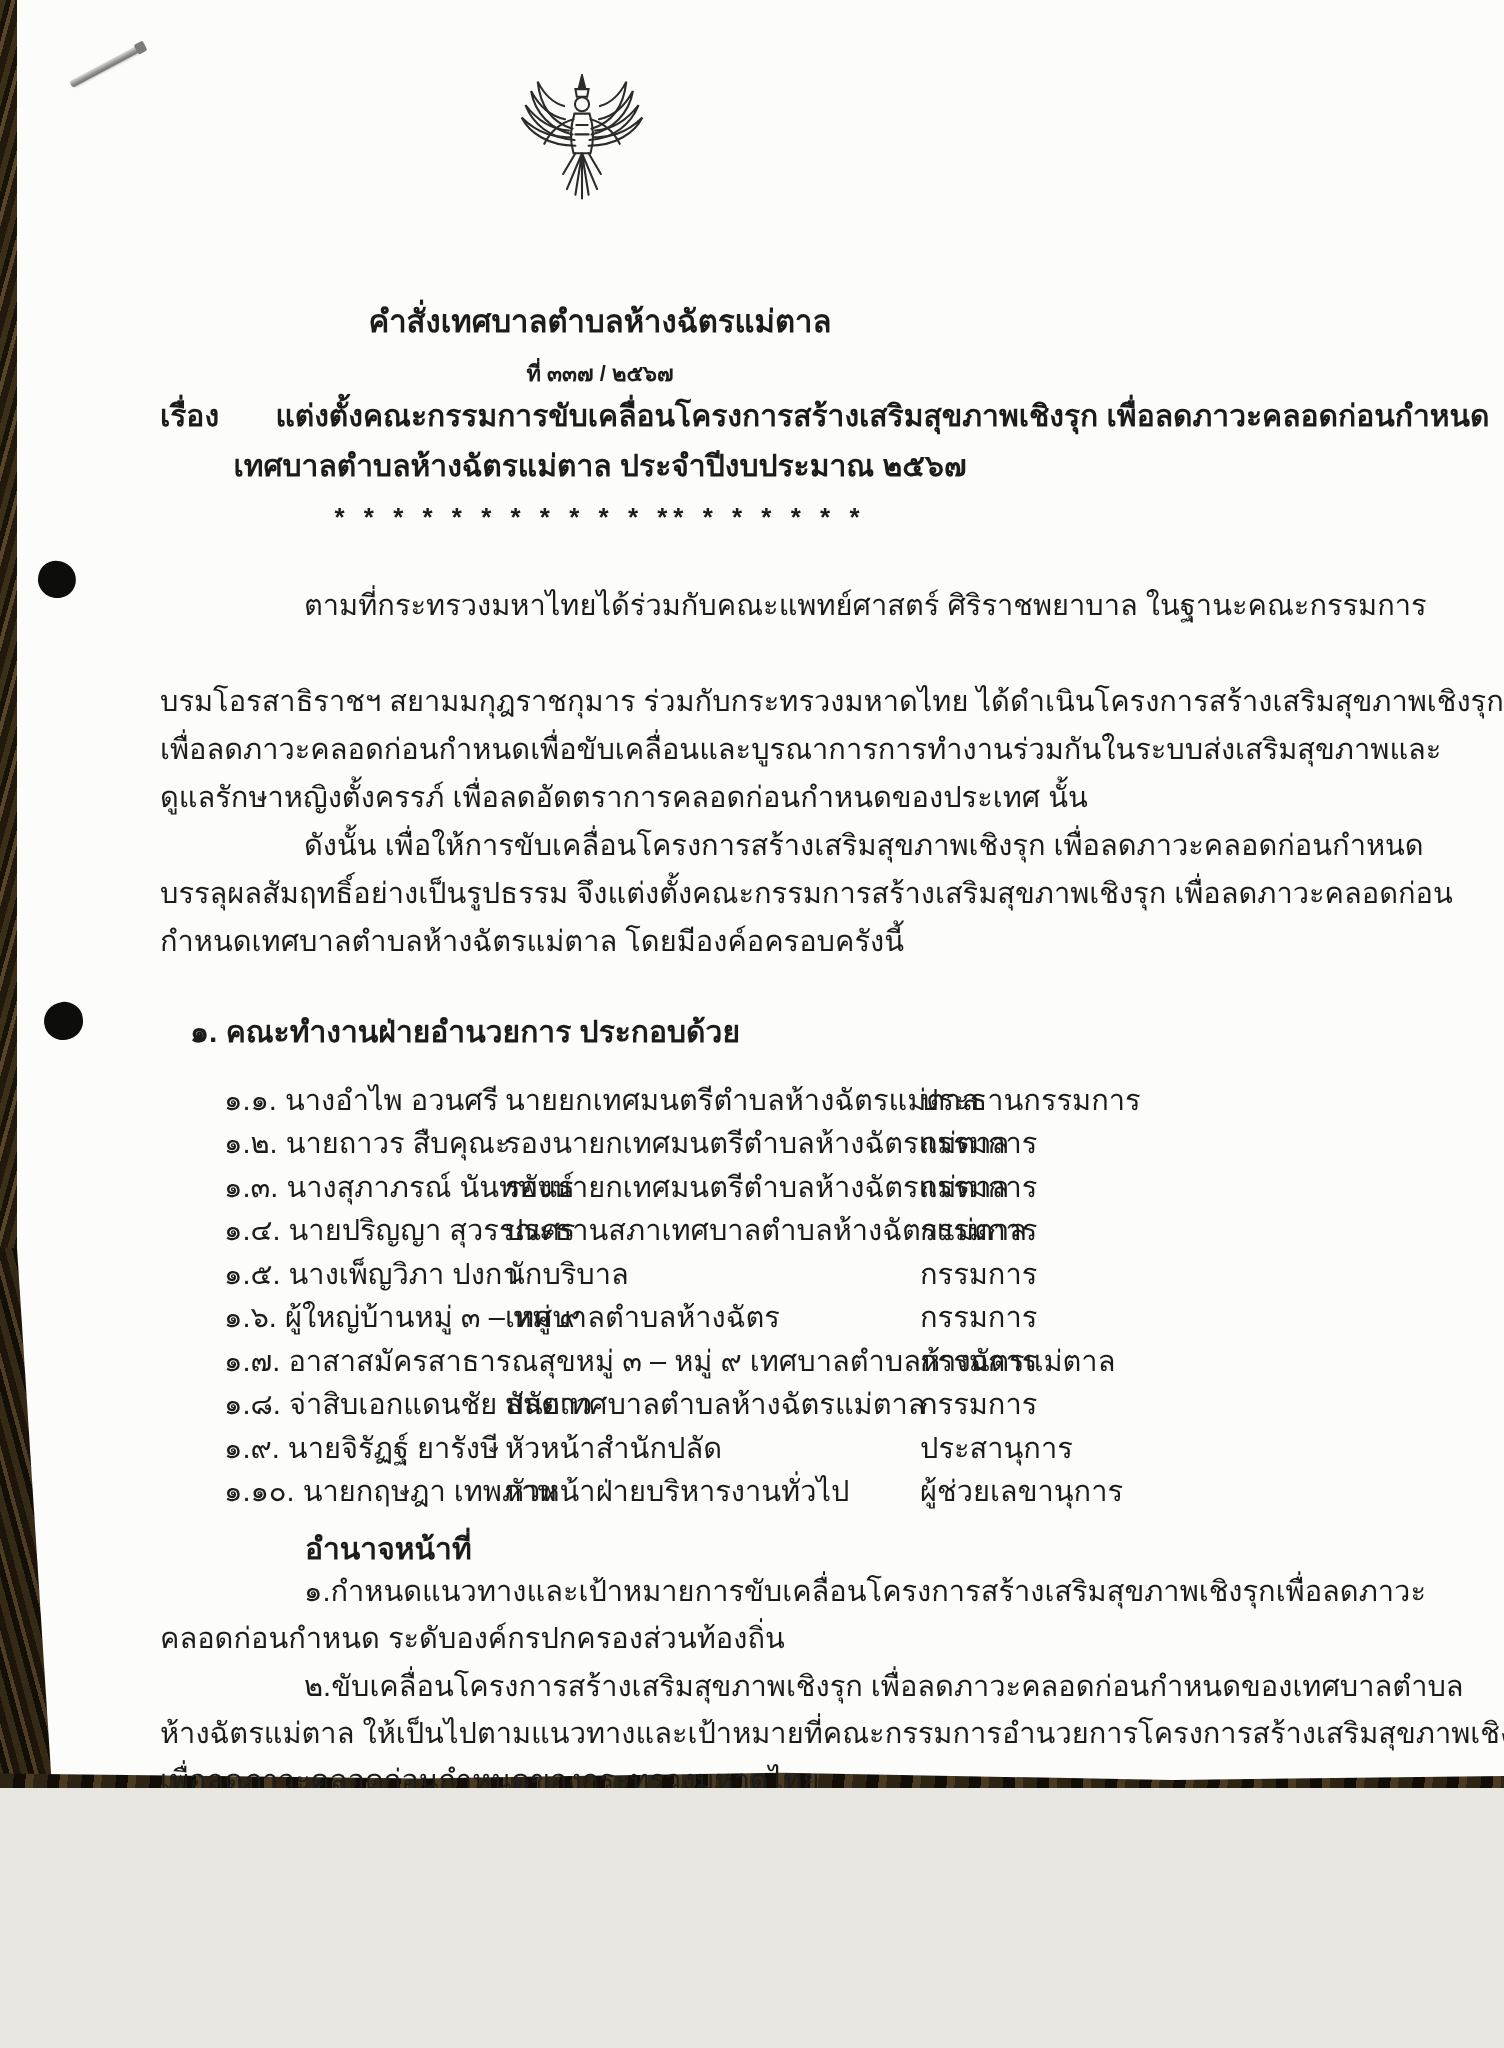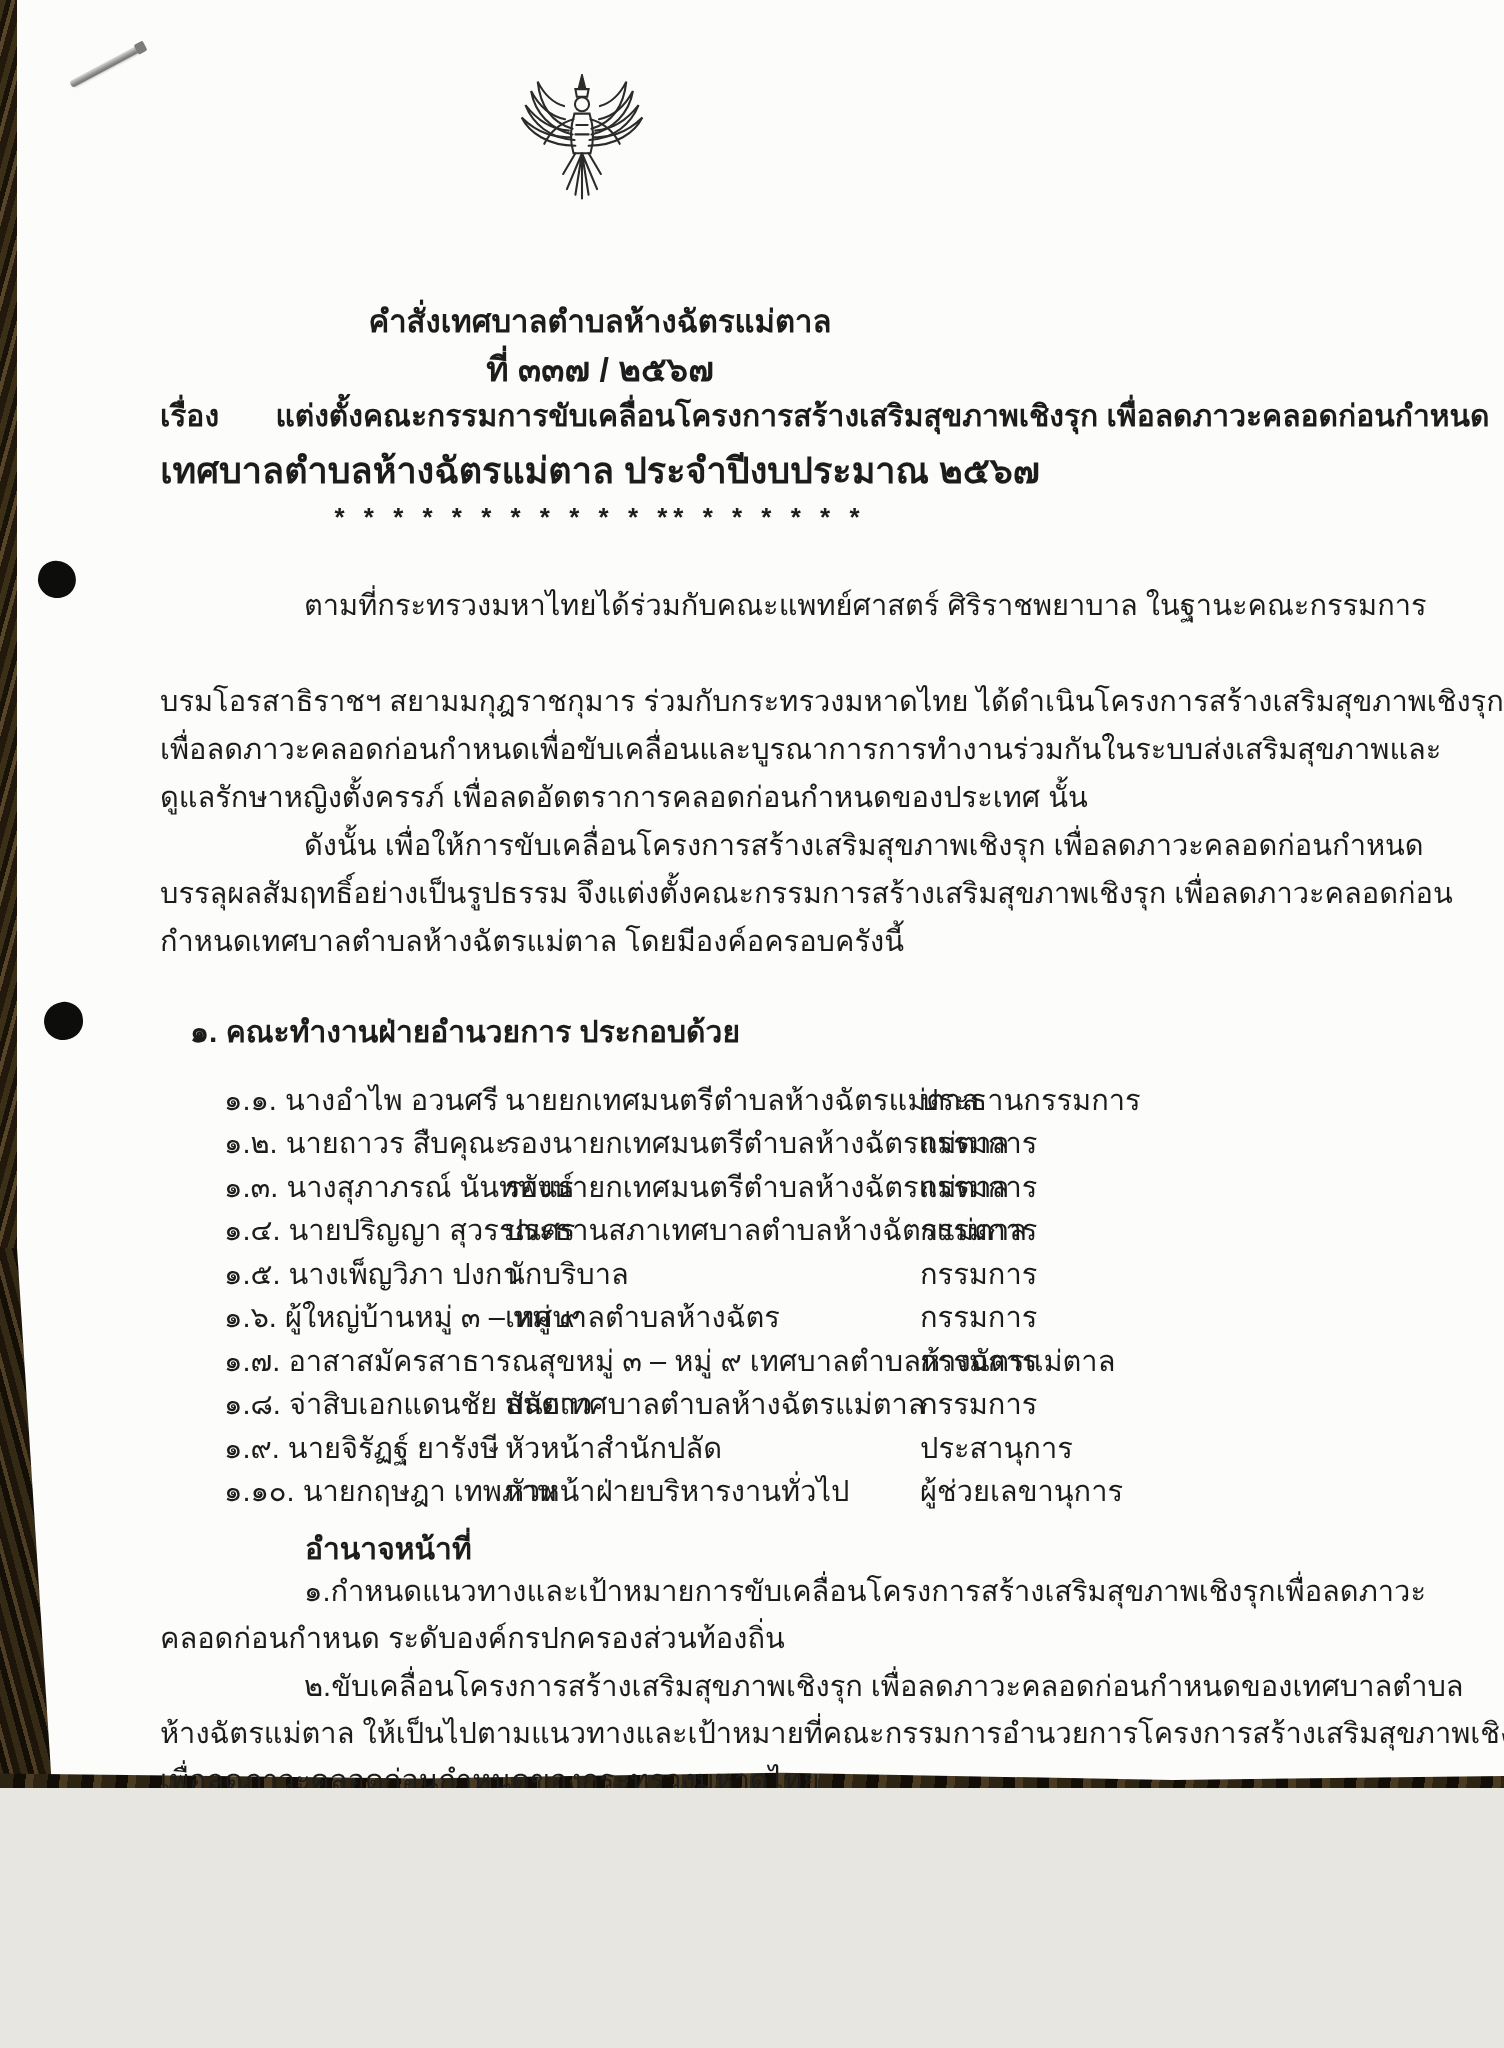--- a/index.html
+++ b/index.html
@@ -43,22 +43,22 @@
   .hole-1 { left: 38px; top: 561px; width: 38px; height: 37px; transform: rotate(12deg); border-radius: 48% 52% 50% 50%; }
   .hole-2 { left: 44px; top: 1002px; width: 39px; height: 38px; transform: rotate(-8deg); border-radius: 52% 48% 50% 50%; }
 
   
   .emblem { position: absolute; left: 516px; top: 70px; width: 132px; height: 142px; }
   .emblem svg { width: 100%; height: 100%; }
 
   
   .center-block { position: absolute; left: 158px; width: 884px; text-align: center; white-space: nowrap; }
   .doc-title     { top: 296px; font-size: 31px; font-weight: bold; }
-  .doc-number    { top: 342px; font-size: 34px; font-weight: bold; }
-  .doc-subject2  { top: 442px; font-size: 36px; font-weight: bold; }
+  .doc-number    { top: 356px; font-size: 22px; font-weight: bold; }
+  .doc-subject2  { top: 442px; font-size: 30px; font-weight: bold; }
   .doc-separator { top: 502px; font-size: 26px; font-weight: bold; letter-spacing: 6px; }
 
   .subject-row { position: absolute; top: 392px; left: 160px; font-size: 30px; font-weight: bold; white-space: nowrap; }
   .subject-label { display: inline-block; }
   .subject-text  { display: inline-block; margin-left: 48px; }
 
   
   .line {
     position: absolute; left: 160px; font-size: 29px; white-space: nowrap;
   }

